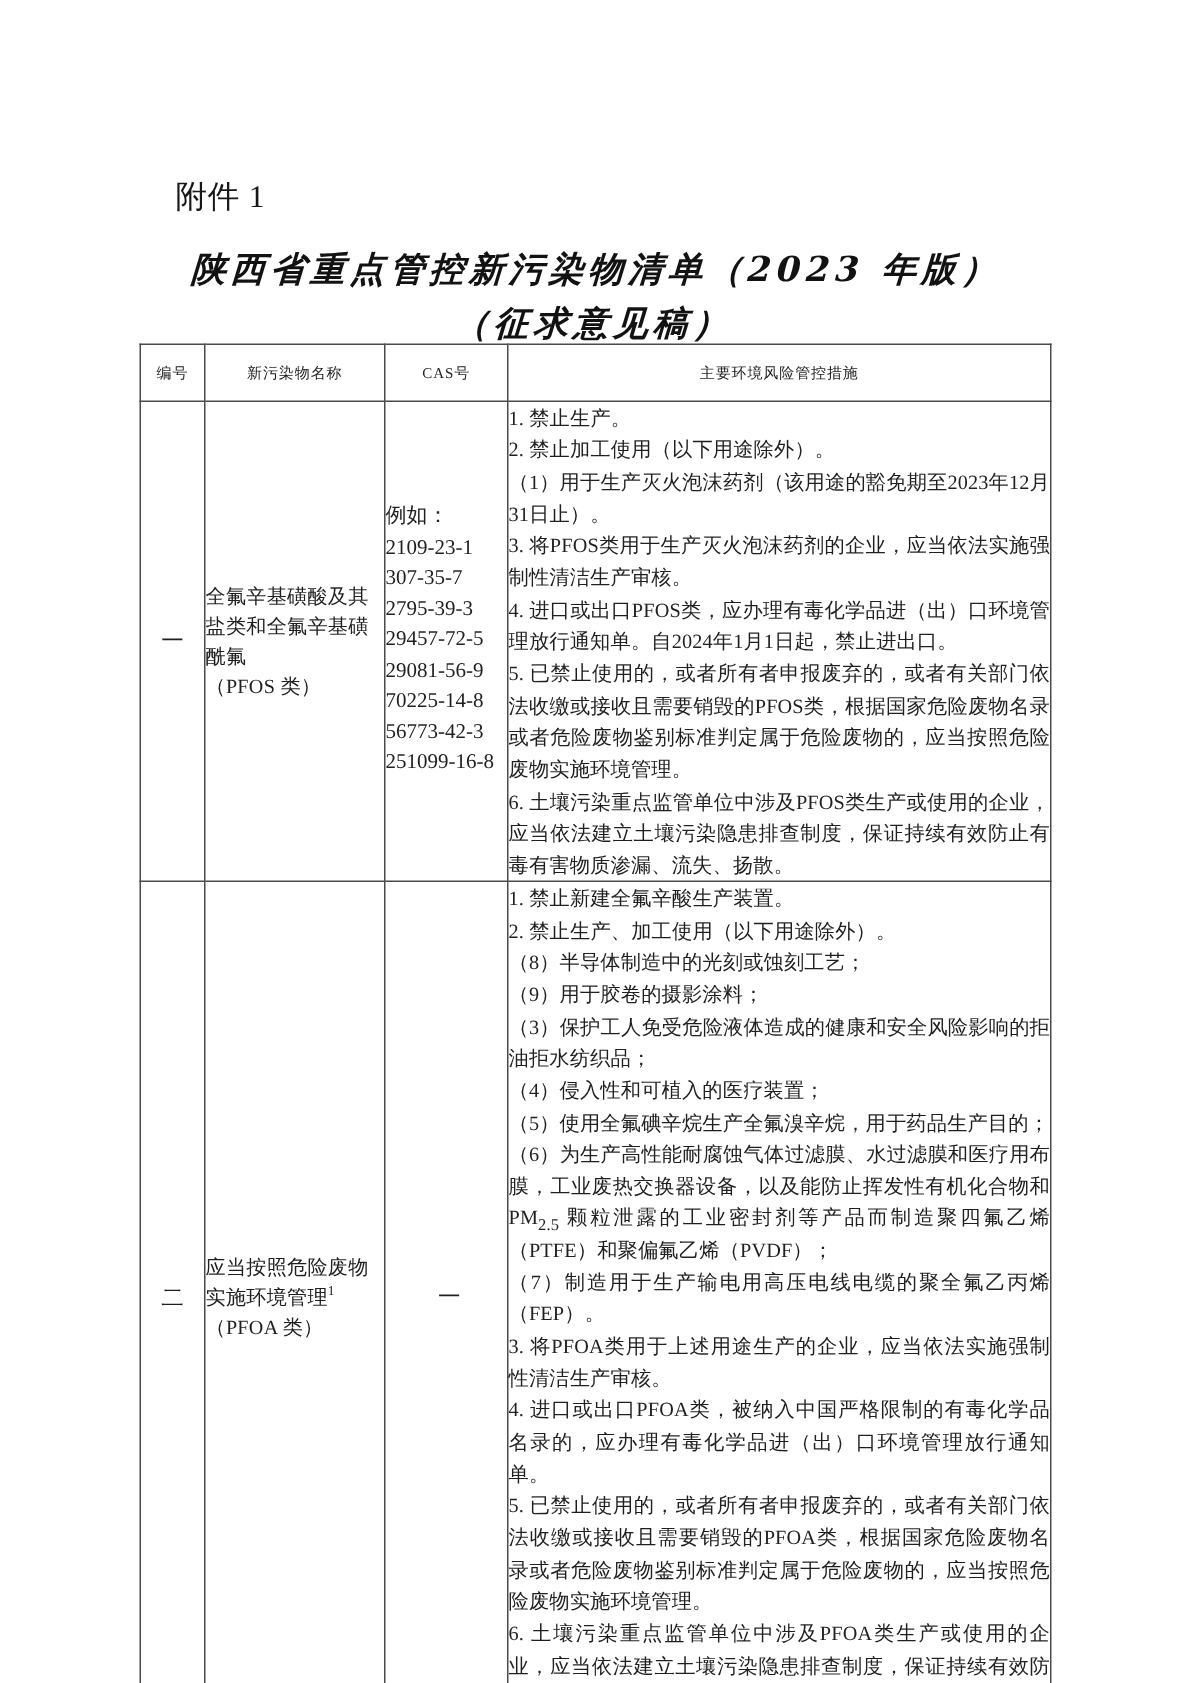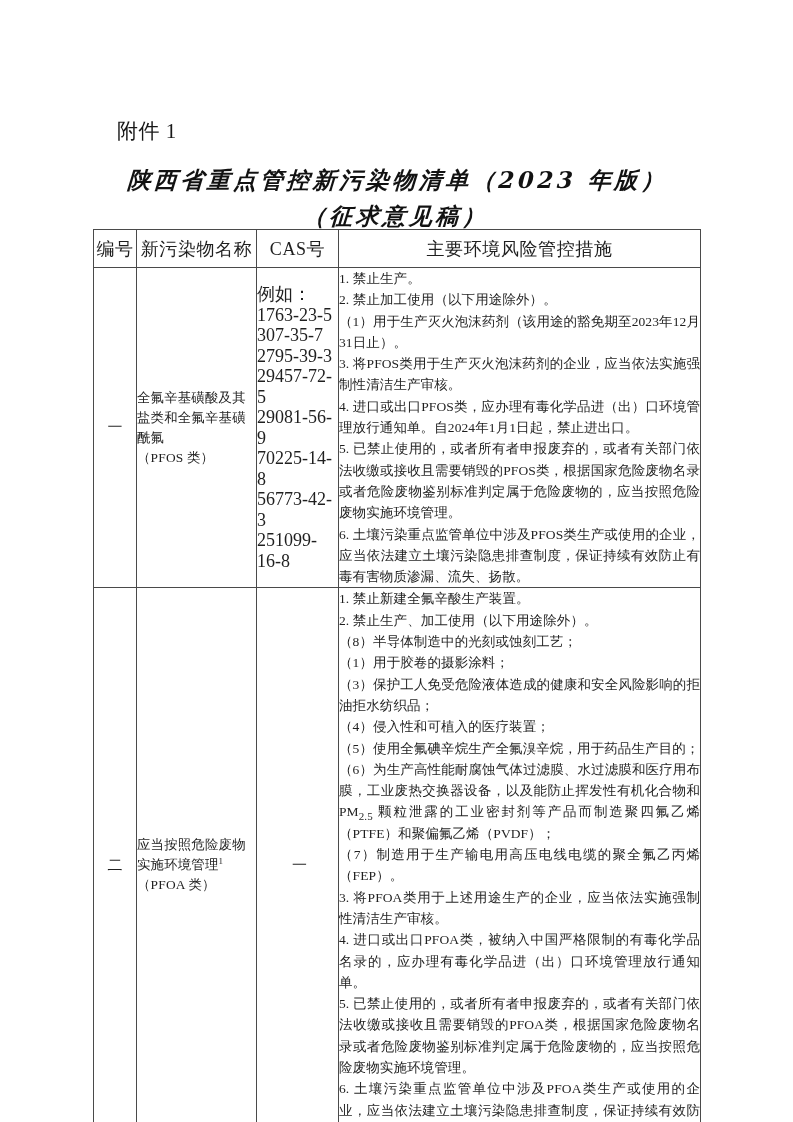--- a/index.html
+++ b/index.html
@@ -78,21 +78,21 @@
   }
   .col-no      { width: 43px;  }
   .col-name    { width: 120px; }
   .col-cas     { width: 82px;  }
   .col-measure { width: 362px; }
 
   thead th {
     height: 37px;
     text-align: center;
     font-weight: normal;
-    font-size: 18px;
+    font-size: 10px;
     letter-spacing: 0.6px;
   }
 
   td.cell-no {
     text-align: center;
     font-size: 15px;
     vertical-align: middle;
   }
   td.cell-name {
     text-align: left;
@@ -100,21 +100,21 @@
     padding: 4px 5px;
     line-height: 20px;
     font-size: 13.4px;
     letter-spacing: 0.2px;
   }
   td.cell-cas {
     text-align: left;
     vertical-align: middle;
     padding: 4px 4px 4px 9px;
     line-height: 20.5px;
-    font-size: 18px;
+    font-size: 14px;
     white-space: pre-line;
   }
   td.cell-cas.dash {
     text-align: center;
     padding-left: 4px;
     font-size: 15px;
   }
   td.cell-measure {
     vertical-align: top;
     padding: 4px 7px 5px 7px;
@@ -164,40 +164,40 @@
           <th>编号</th>
           <th>新污染物名称</th>
           <th>CAS号</th>
           <th>主要环境风险管控措施</th>
         </tr>
       </thead>
       <tbody id="table-body">
           <tr>
             <td class="cell-no">一</td>
             <td class="cell-name"><span>全氟辛基磺酸及其盐类和全氟辛基磺酰氟</span><br><span>（PFOS 类）</span></td>
-            <td class="cell-cas"><div>例如：</div><div>1763-23-5</div><div>307-35-7</div><div>2795-39-3</div><div>29457-72-5</div><div>29081-56-9</div><div>70225-14-8</div><div>56773-42-3</div><div>251099-16-8</div></td>
+            <td class="cell-cas"><div>例如：</div><div>2109-23-1</div><div>307-35-7</div><div>2795-39-3</div><div>29457-72-5</div><div>29081-56-9</div><div>70225-14-8</div><div>56773-42-3</div><div>251099-16-8</div></td>
             <td class="cell-measure">
               <span class="m-line">1. 禁止生产。</span>
               <span class="m-line">2. 禁止加工使用（以下用途除外）。</span>
               <span class="m-line">（1）用于生产灭火泡沫药剂（该用途的豁免期至2023年12月31日止）。</span>
               <span class="m-line">3. 将PFOS类用于生产灭火泡沫药剂的企业，应当依法实施强制性清洁生产审核。</span>
               <span class="m-line">4. 进口或出口PFOS类，应办理有毒化学品进（出）口环境管理放行通知单。自2024年1月1日起，禁止进出口。</span>
               <span class="m-line">5. 已禁止使用的，或者所有者申报废弃的，或者有关部门依法收缴或接收且需要销毁的PFOS类，根据国家危险废物名录或者危险废物鉴别标准判定属于危险废物的，应当按照危险废物实施环境管理。</span>
               <span class="m-line">6. 土壤污染重点监管单位中涉及PFOS类生产或使用的企业，应当依法建立土壤污染隐患排查制度，保证持续有效防止有毒有害物质渗漏、流失、扬散。</span>
             </td>
           </tr>
           <tr>
             <td class="cell-no">二</td>
             <td class="cell-name"><span>应当按照危险废物实施环境管理</span><sup class="fn">1</sup><br><span>（PFOA 类）</span></td>
             <td class="cell-cas dash">一</td>
             <td class="cell-measure">
               <span class="m-line">1. 禁止新建全氟辛酸生产装置。</span>
               <span class="m-line">2. 禁止生产、加工使用（以下用途除外）。</span>
               <span class="m-line">（8）半导体制造中的光刻或蚀刻工艺；</span>
-              <span class="m-line">（1）用于胶卷的摄影涂料；</span>
+              <span class="m-line">（9）用于胶卷的摄影涂料；</span>
               <span class="m-line">（3）保护工人免受危险液体造成的健康和安全风险影响的拒油拒水纺织品；</span>
               <span class="m-line">（4）侵入性和可植入的医疗装置；</span>
               <span class="m-line">（5）使用全氟碘辛烷生产全氟溴辛烷，用于药品生产目的；</span>
               <span class="m-line">（6）为生产高性能耐腐蚀气体过滤膜、水过滤膜和医疗用布膜，工业废热交换器设备，以及能防止挥发性有机化合物和 PM<sub class="sb">2.5</sub> 颗粒泄露的工业密封剂等产品而制造聚四氟乙烯（PTFE）和聚偏氟乙烯（PVDF）；</span>
               <span class="m-line">（7）制造用于生产输电用高压电线电缆的聚全氟乙丙烯（FEP）。</span>
               <span class="m-line">3. 将PFOA类用于上述用途生产的企业，应当依法实施强制性清洁生产审核。</span>
               <span class="m-line">4. 进口或出口PFOA类，被纳入中国严格限制的有毒化学品名录的，应办理有毒化学品进（出）口环境管理放行通知单。</span>
               <span class="m-line">5. 已禁止使用的，或者所有者申报废弃的，或者有关部门依法收缴或接收且需要销毁的PFOA类，根据国家危险废物名录或者危险废物鉴别标准判定属于危险废物的，应当按照危险废物实施环境管理。</span>
               <span class="m-line">6. 土壤污染重点监管单位中涉及PFOA类生产或使用的企业，应当依法建立土壤污染隐患排查制度，保证持续有效防止有毒有害物质渗漏、流失、扬散。</span>
             </td>

